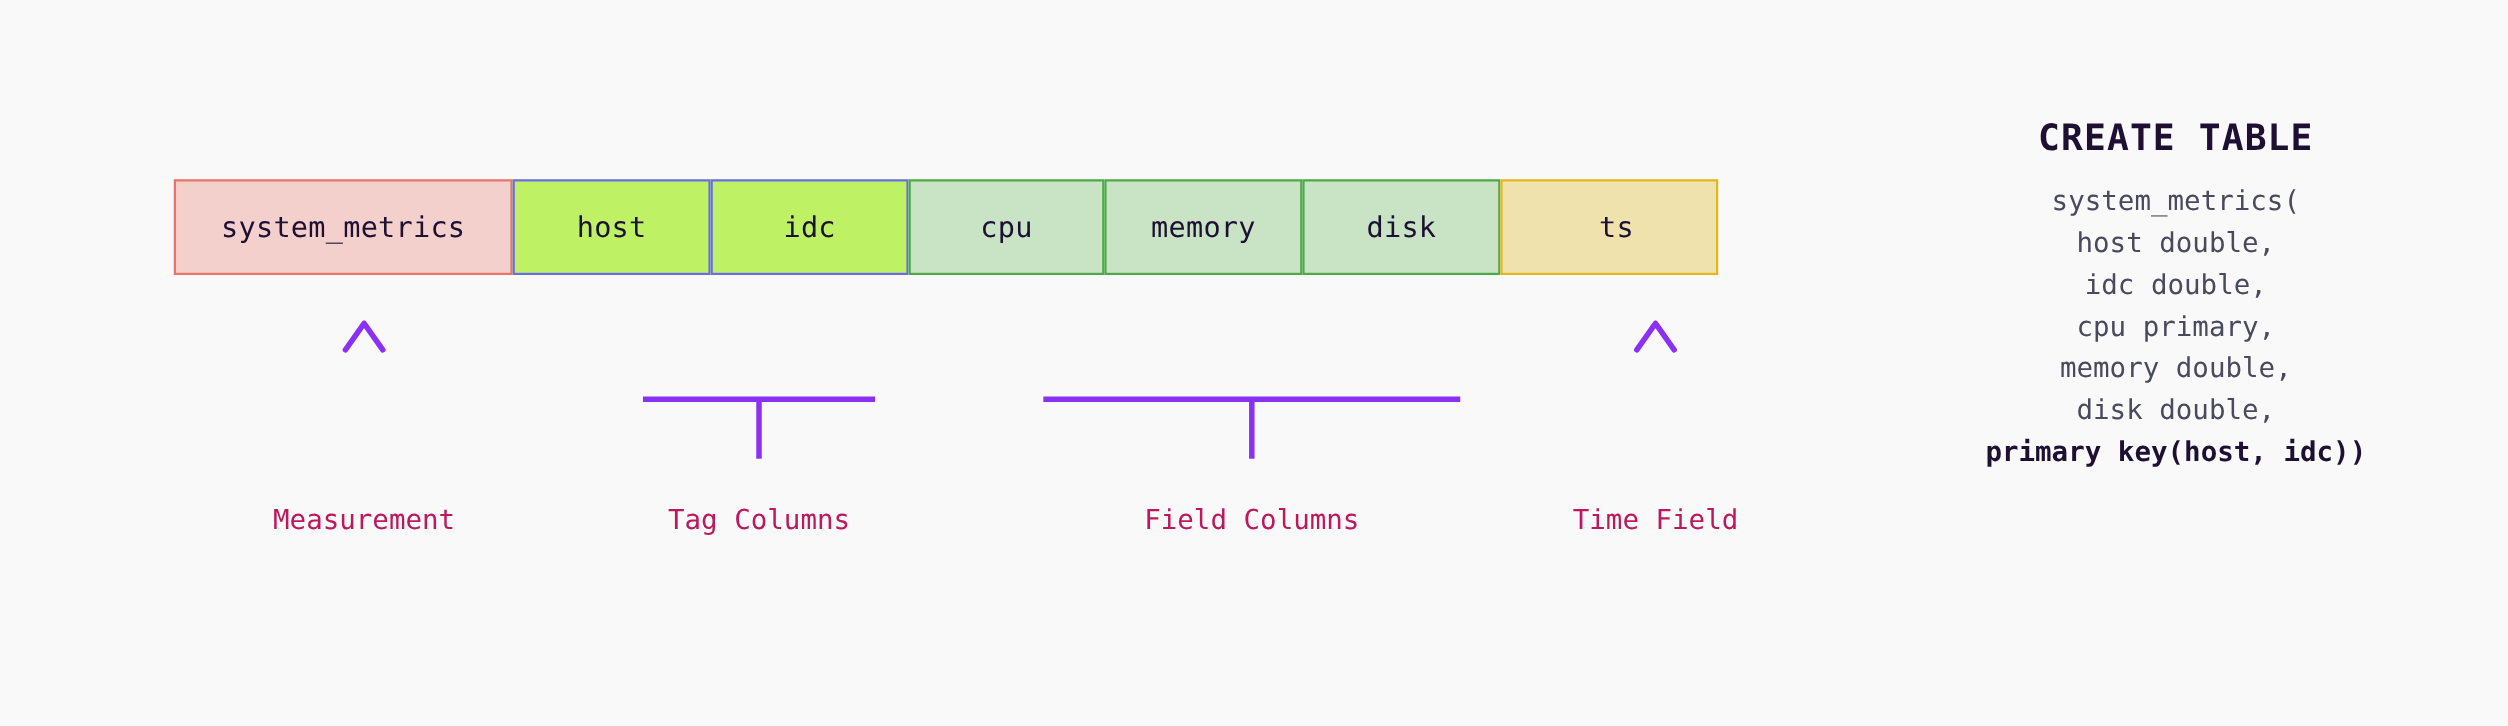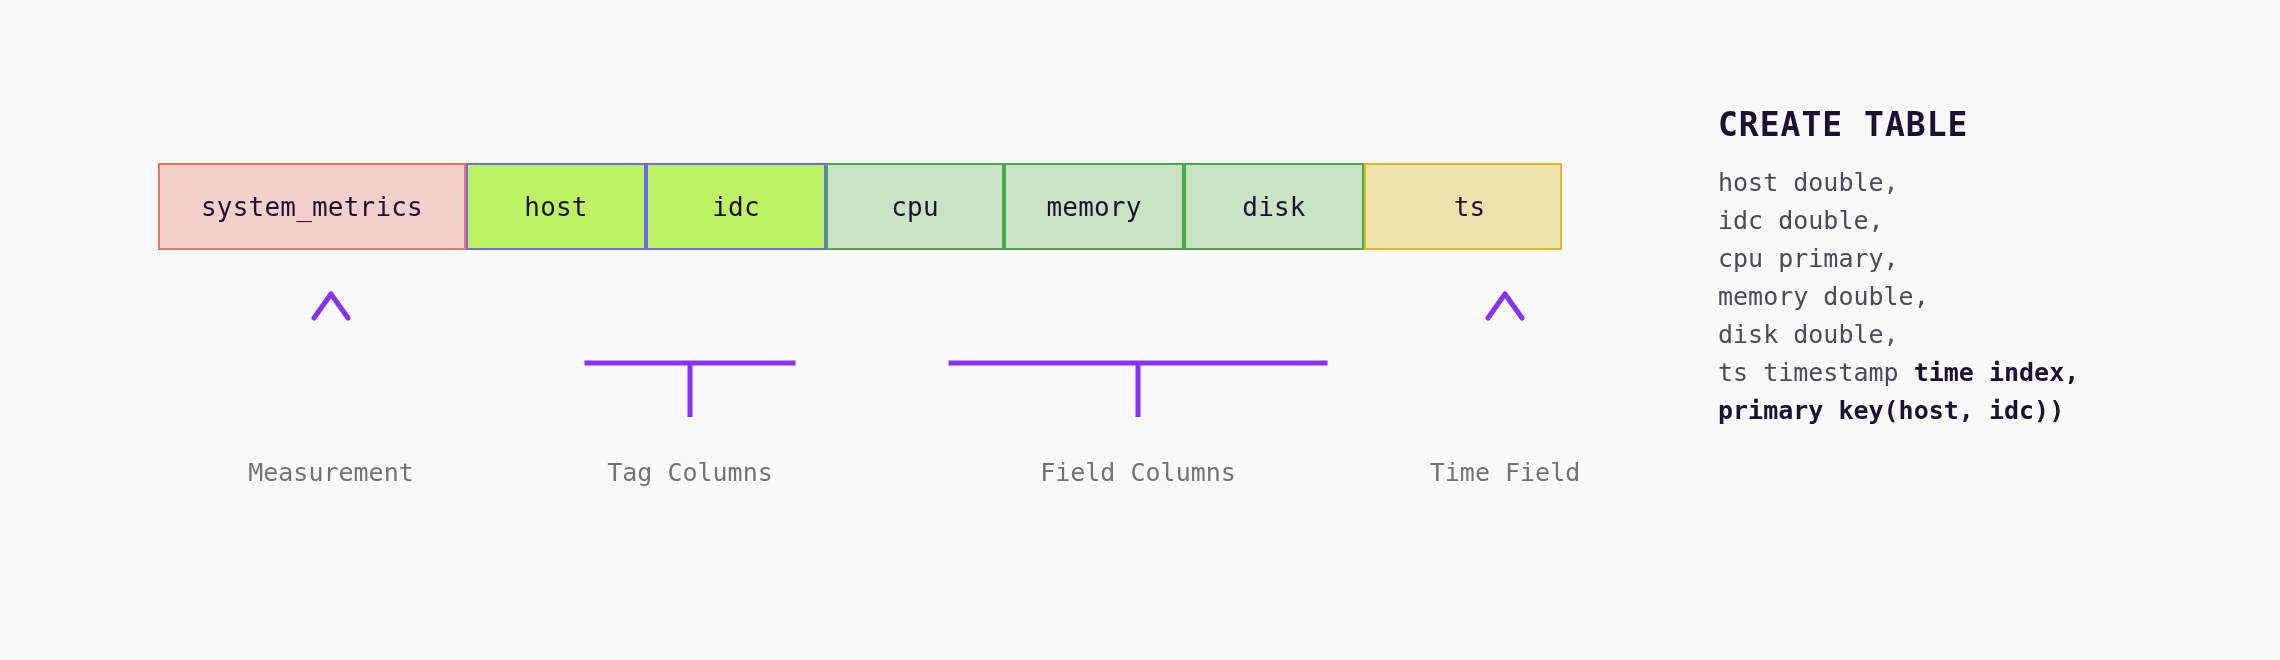--- a/index.html
+++ b/index.html
@@ -55,32 +55,33 @@
     left: 0; top: 0;
     width: 2280px;
     height: 660px;
     pointer-events: none;
   }
 
   
   .caption {
     position: absolute;
     font-size: 25px;
-    color: #737373;
+    color: #be185d;
     white-space: nowrap;
     text-align: center;
     transform: translateX(-50%);
   }
 
   
   #sql-block {
     position: absolute;
     left: 1718px;
     top: 105px;
     width: 520px;
+    text-align: center;
   }
   #sql-title {
     font-size: 33px;
     font-weight: bold;
     color: #1d1033;
     letter-spacing: 1px;
     margin-bottom: 20px;
     white-space: nowrap;
   }
   .sql-line {
@@ -167,22 +168,22 @@
   </svg>
 
   <div class="caption" style="left:331px; top:458px;">Measurement</div>
   <div class="caption" style="left:690px; top:458px;">Tag Columns</div>
   <div class="caption" style="left:1138px; top:458px;">Field Columns</div>
   <div class="caption" style="left:1505px; top:458px;">Time Field</div>
 
   <div id="sql-block">
     <div id="sql-title">CREATE TABLE</div>
 
+    <div class="sql-line">system_metrics(</div>
     <div class="sql-line">host double,</div>
     <div class="sql-line">idc double,</div>
     <div class="sql-line">cpu primary,</div>
     <div class="sql-line">memory double,</div>
     <div class="sql-line">disk double,</div>
-    <div class="sql-line"><span>ts timestamp </span><b>time index,</b></div>
     <div class="sql-line all-bold">primary key(host, idc))</div>
   </div>
 
 </div>
 
 </body></html>

